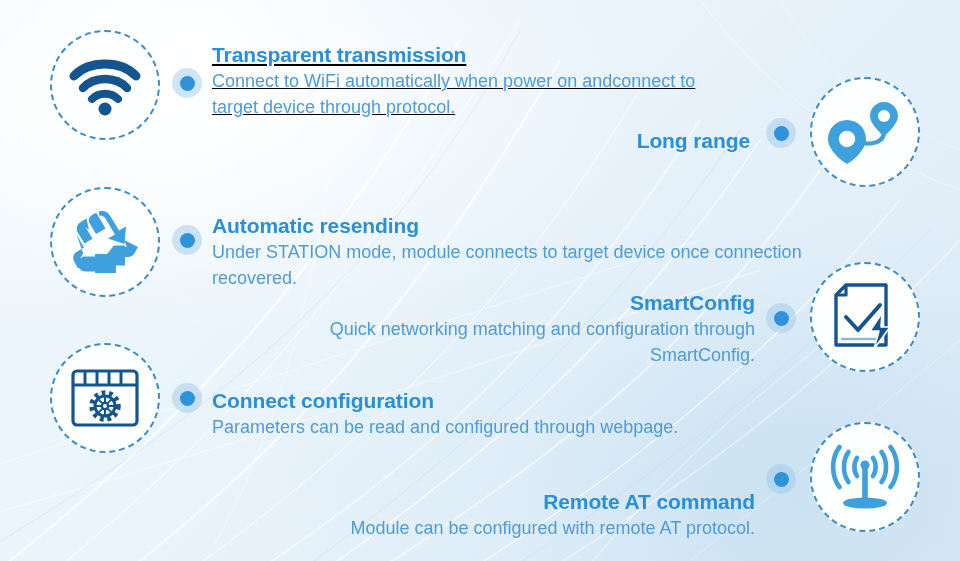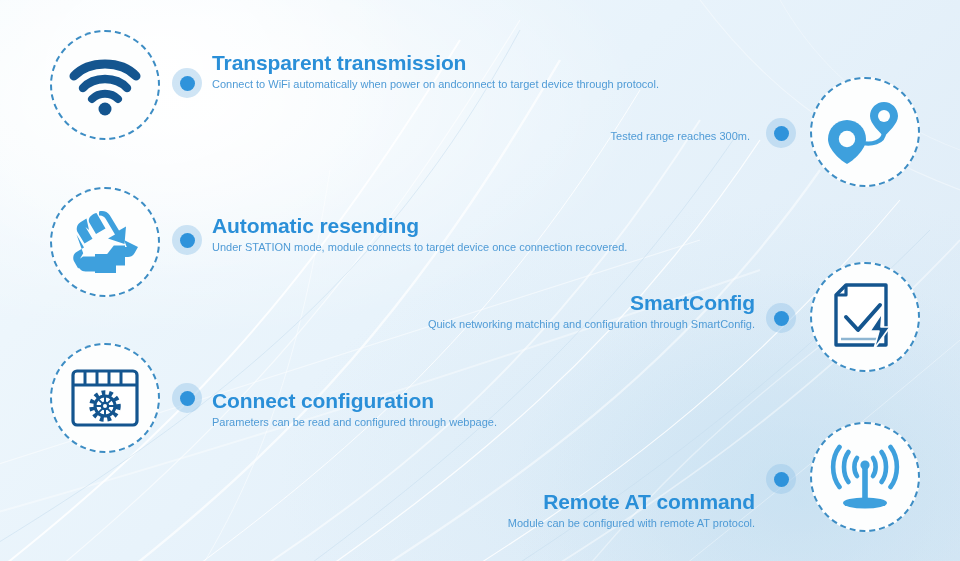--- a/index.html
+++ b/index.html
@@ -80,21 +80,21 @@
   .block h2 {
     margin: 0 0 2px 0;
     font-size: 21px;
     font-weight: bold;
     color: #2a8fd8;
     letter-spacing: -0.1px;
     line-height: 1.15;
   }
   .block p {
     margin: 0;
-    font-size: 11px;
+    font-size: 18px;
     color: #4f9bd6;
     line-height: 1.42;
   }
   .align-right { text-align: right; }
 </style>
 </head>
 <body>
 
 <div id="stage">
 
@@ -218,27 +218,27 @@
     </svg>
   </div>
 
   <div class="bullet" style="left:172px; top:68px;"></div>
   <div class="bullet" style="left:766px; top:118px;"></div>
   <div class="bullet" style="left:172px; top:225px;"></div>
   <div class="bullet" style="left:766px; top:303px;"></div>
   <div class="bullet" style="left:172px; top:383px;"></div>
   <div class="bullet" style="left:766px; top:464px;"></div>
 
-  <div class="block" style="left:212px; top:51px; width:500px;">
+  <div class="block" style="left:212px; top:43px; width:500px;text-decoration:underline;">
     <h2>Transparent transmission</h2>
     <p>Connect to WiFi automatically when power on andconnect to target device through protocol.</p>
   </div>
 
   <div class="block align-right" style="left:330px; top:129px; width:420px;">
-    <p>Tested range reaches 300m.</p>
+    <h2>Long range</h2>
   </div>
 
   <div class="block" style="left:212px; top:214px; width:640px;">
     <h2>Automatic resending</h2>
     <p>Under STATION mode, module connects to target device once connection recovered.</p>
   </div>
 
   <div class="block align-right" style="left:250px; top:291px; width:505px;">
     <h2>SmartConfig</h2>
     <p>Quick networking matching and configuration through SmartConfig.</p>

